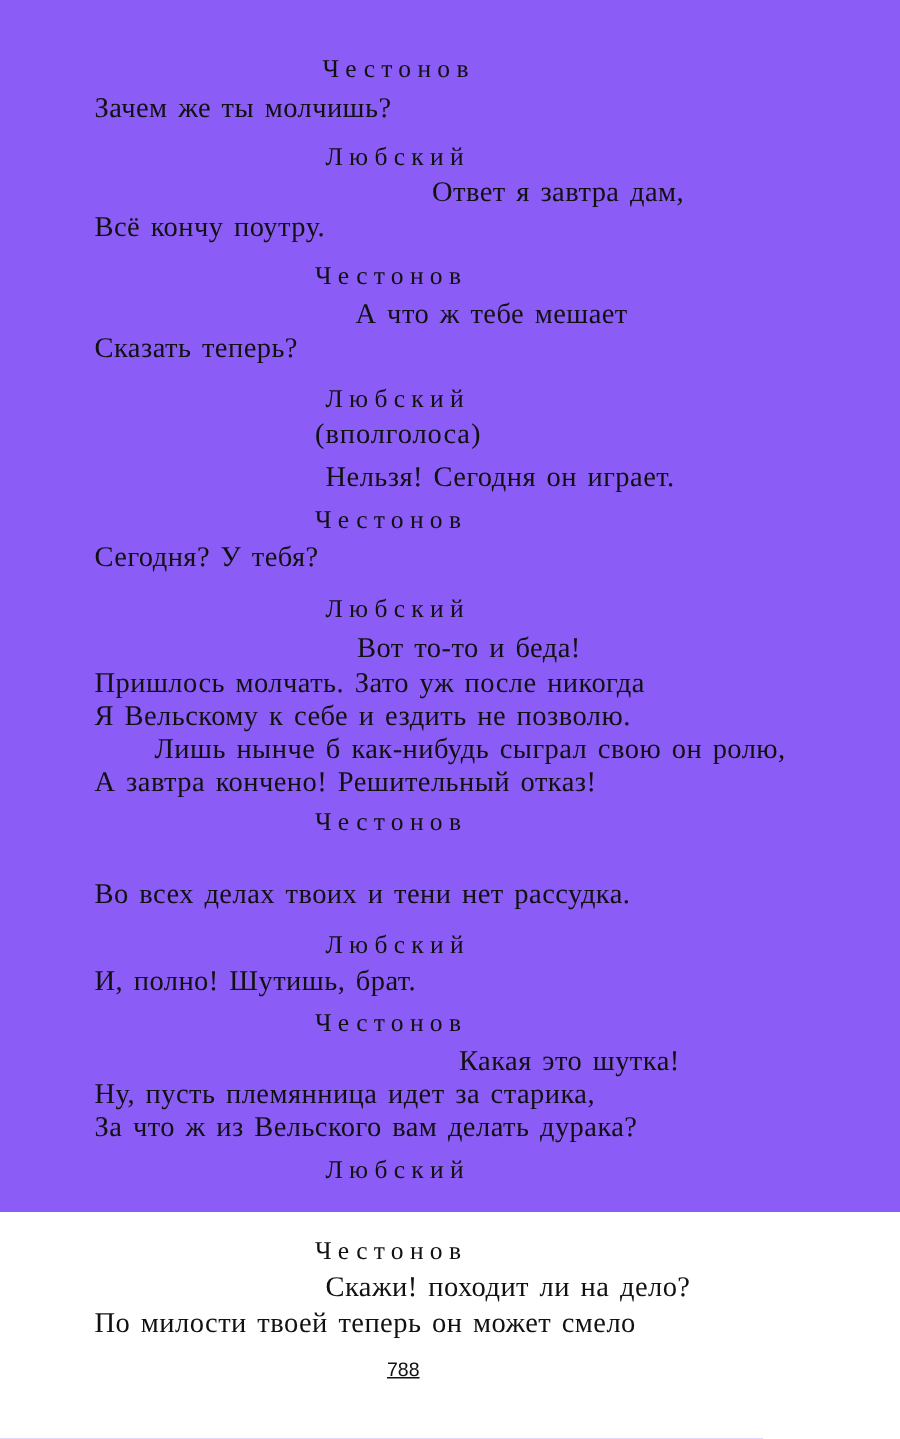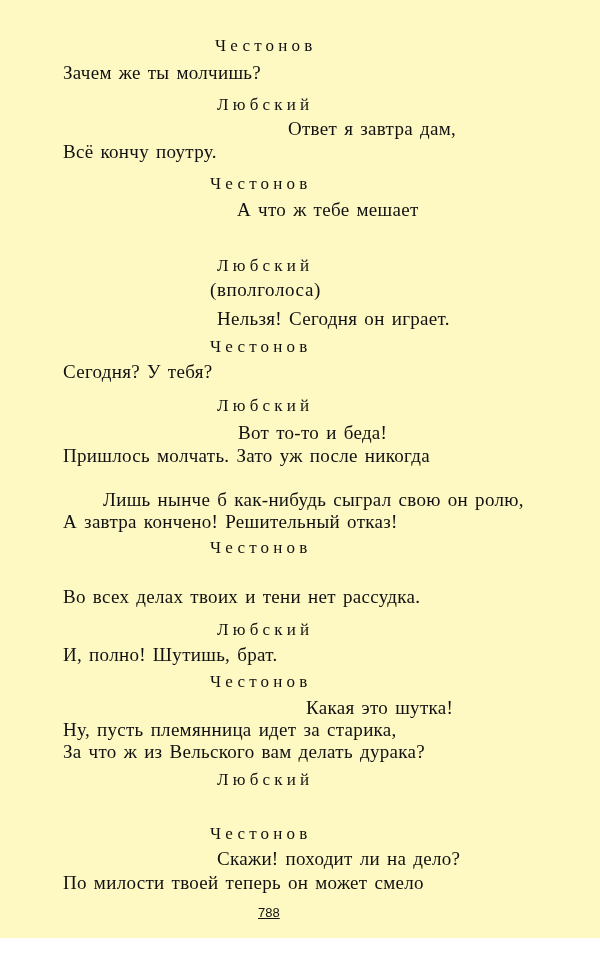--- a/index.html
+++ b/index.html
@@ -11,22 +11,22 @@
       width: 600px;
       height: 959px;
       position: relative;
       overflow: hidden;
       font-family: "Liberation Serif", "DejaVu Serif", serif;
       color: #111111;
     }
     .page {
       position: absolute;
       left: 0; top: 0;
-      width: 600px; height: 938px;
-      background: #fef9c3;
+      width: 600px; height: 808px;
+      background: #8b5cf6;
     }
     .line {
       position: absolute;
       white-space: nowrap;
       font-size: 19px;
       line-height: 22px;
       letter-spacing: 0.3px;
       word-spacing: 2px;
     }
     .speaker {
@@ -53,31 +53,33 @@
 
   <div class="line speaker" style="left:215px; top:35px;">Честонов</div>
   <div class="line" style="left:63px; top:62px;">Зачем же ты молчишь?</div>
 
   <div class="line speaker" style="left:217px; top:94px;">Любский</div>
   <div class="line" style="left:288px; top:118px;">Ответ я завтра дам,</div>
   <div class="line" style="left:63px; top:141px;">Всё кончу поутру.</div>
 
   <div class="line speaker" style="left:210px; top:173px;">Честонов</div>
   <div class="line" style="left:237px; top:199px;">А что ж тебе мешает</div>
+  <div class="line" style="left:63px; top:222px;">Сказать теперь?</div>
 
   <div class="line speaker" style="left:217px; top:255px;">Любский</div>
   <div class="line stage" style="left:210px; top:279px;">(вполголоса)</div>
   <div class="line" style="left:217px; top:308px;">Нельзя! Сегодня он играет.</div>
 
   <div class="line speaker" style="left:210px; top:336px;">Честонов</div>
   <div class="line" style="left:63px; top:361px;">Сегодня? У тебя?</div>
 
   <div class="line speaker" style="left:217px; top:395px;">Любский</div>
   <div class="line" style="left:238px; top:422px;">Вот то-то и беда!</div>
   <div class="line" style="left:63px; top:445px;">Пришлось молчать. Зато уж после никогда</div>
+  <div class="line" style="left:63px; top:467px;">Я Вельскому к себе и ездить не позволю.</div>
   <div class="line" style="left:63px; top:489px;margin-left:40px;">Лишь нынче б как-нибудь сыграл свою он ролю,</div>
   <div class="line" style="left:63px; top:511px;">А завтра кончено! Решительный отказ!</div>
 
   <div class="line speaker" style="left:210px; top:537px;">Честонов</div>
   <div class="line" style="left:63px; top:586px;">Во всех делах твоих и тени нет рассудка.</div>
 
   <div class="line speaker" style="left:217px; top:619px;">Любский</div>
   <div class="line" style="left:63px; top:644px;">И, полно! Шутишь, брат.</div>
 
   <div class="line speaker" style="left:210px; top:671px;">Честонов</div>

